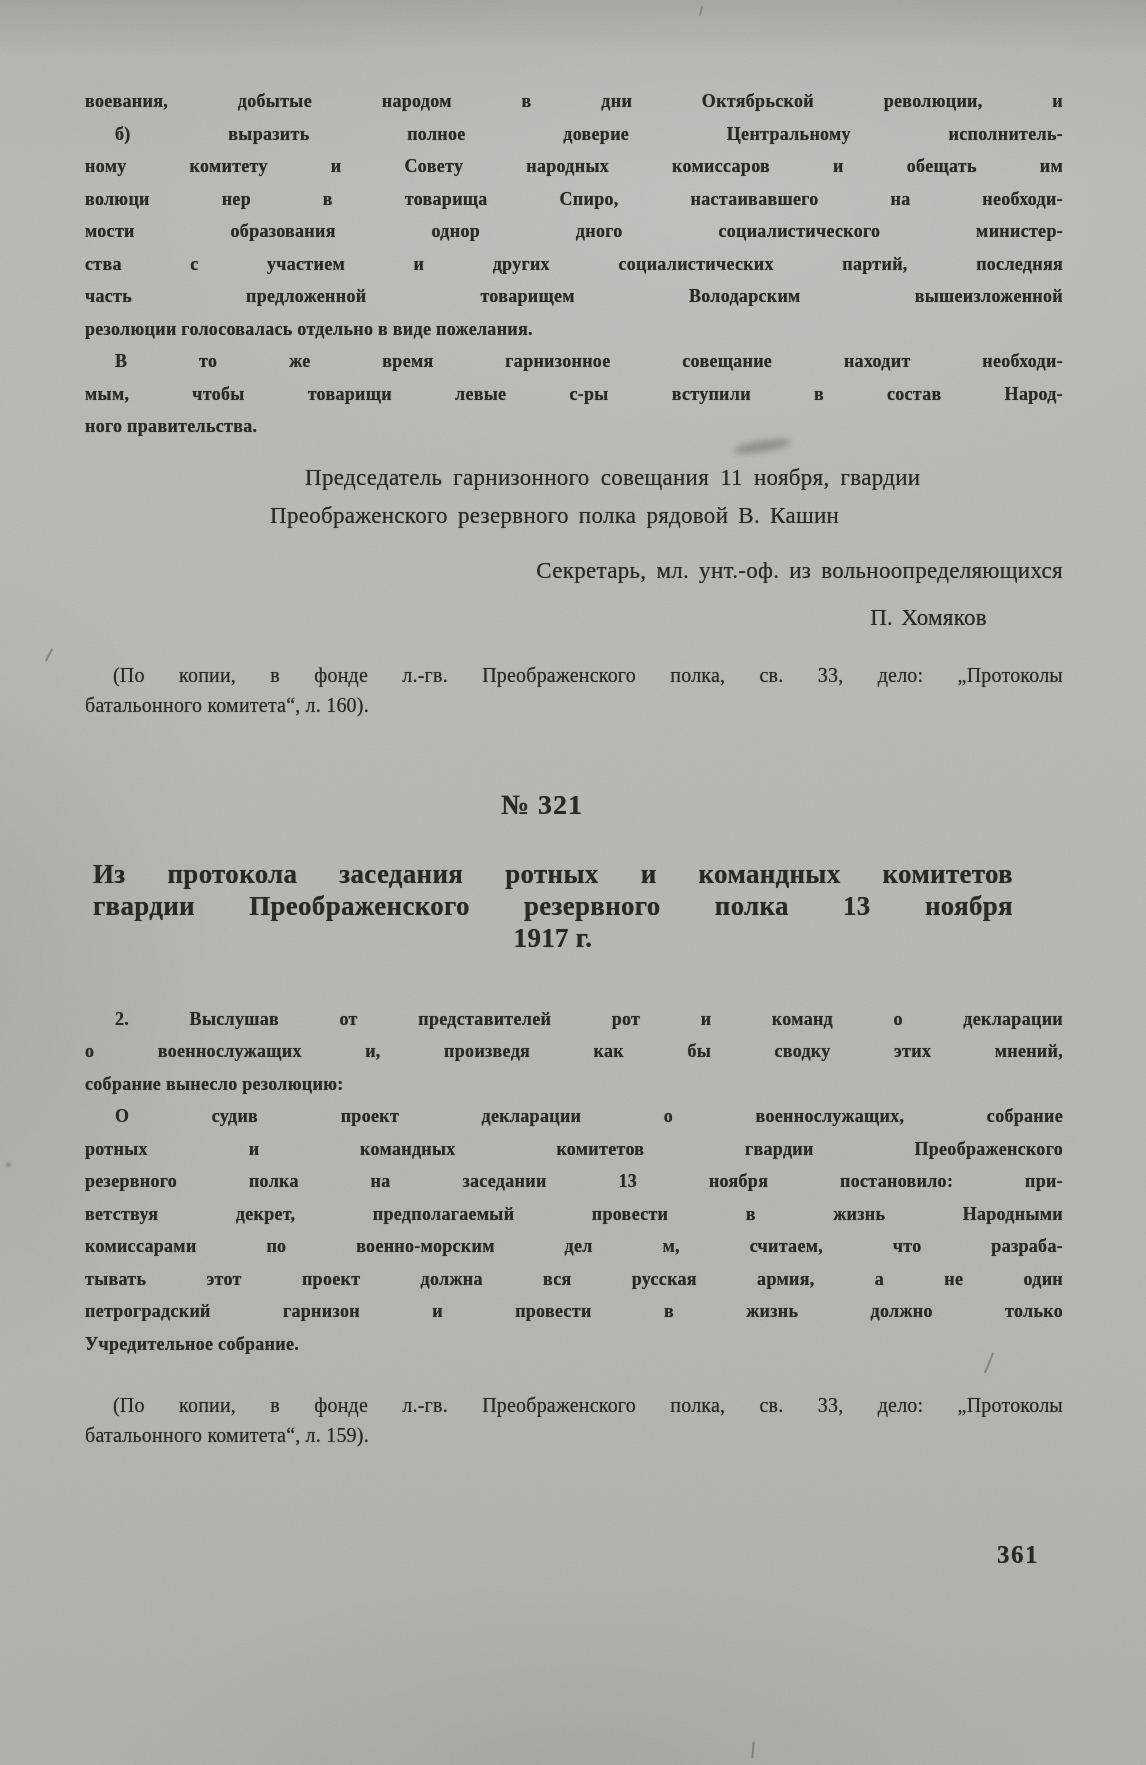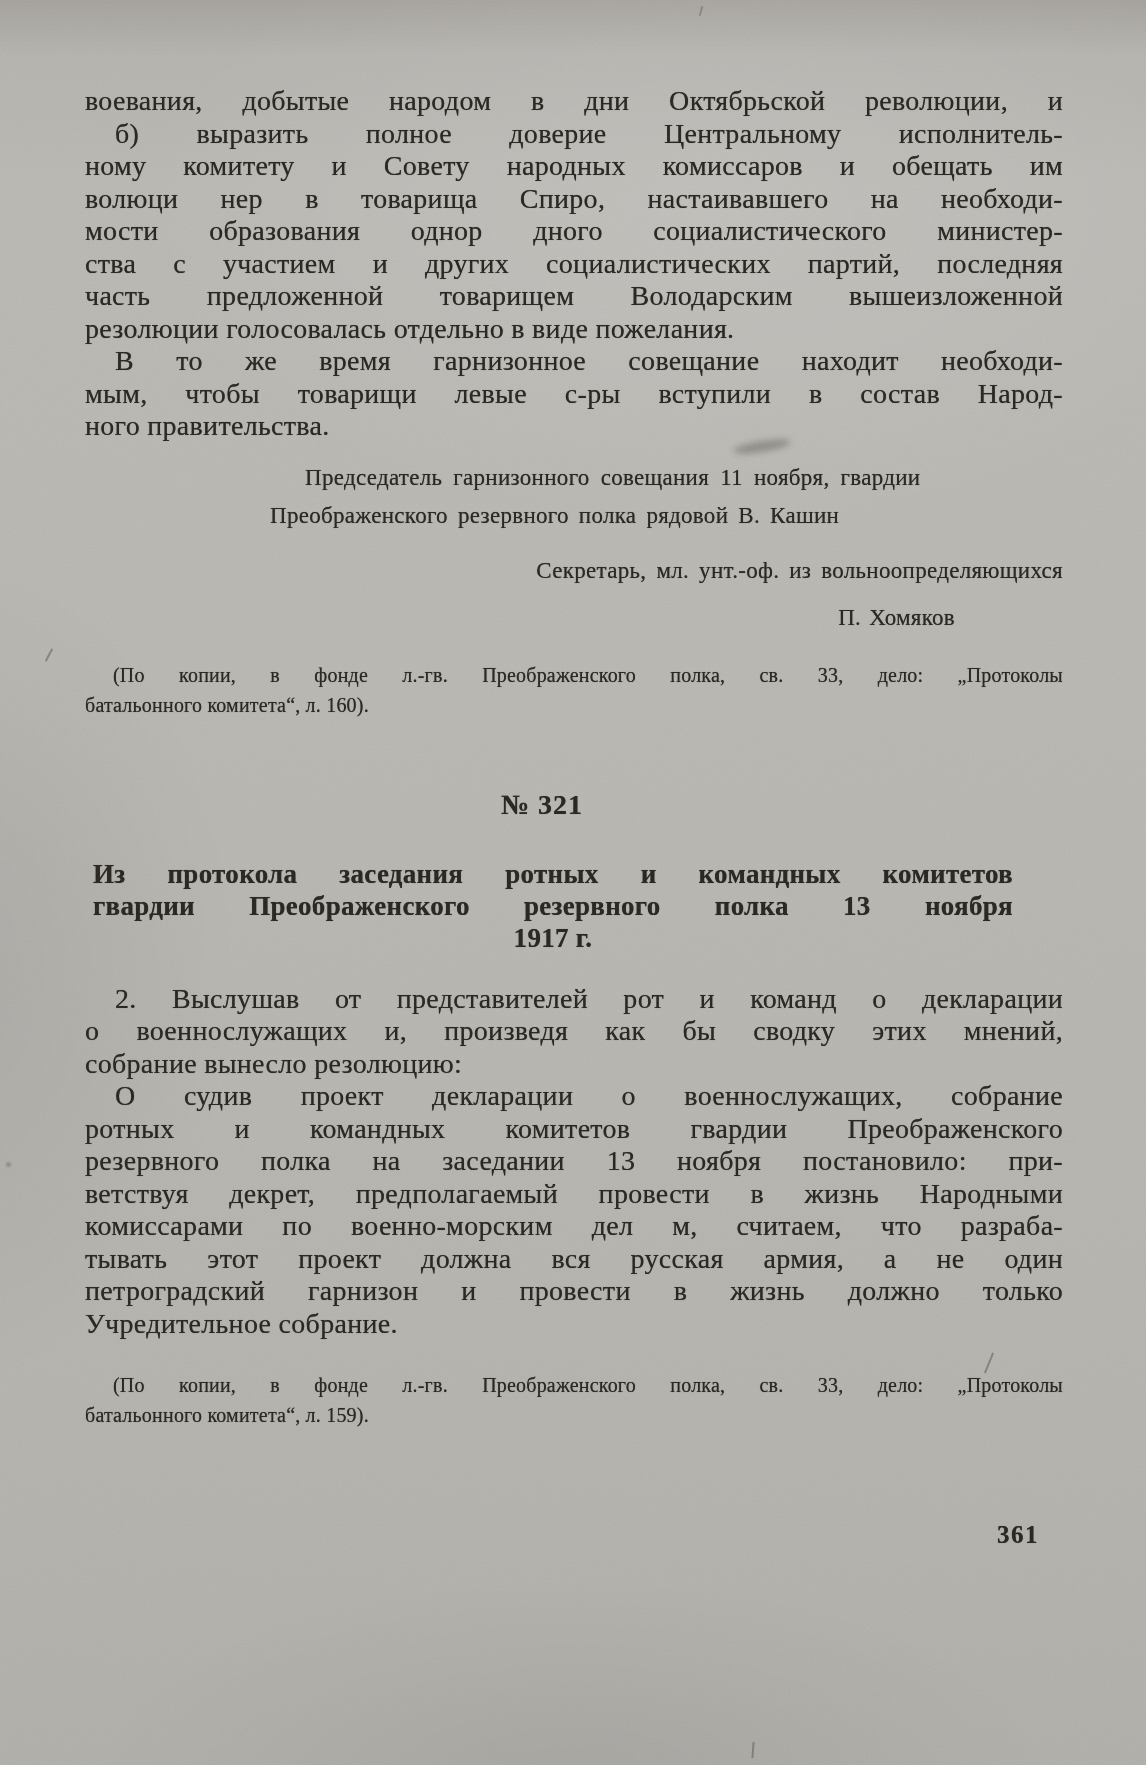--- a/index.html
+++ b/index.html
@@ -19,45 +19,45 @@
       radial-gradient(ellipse 500px 700px at -5% 55%, rgba(0,0,0,0.07), rgba(0,0,0,0) 60%),
       radial-gradient(ellipse 700px 300px at 50% 101%, rgba(0,0,0,0.06), rgba(0,0,0,0) 70%);
   }
   .noise { position:absolute; inset:0; width:100%; height:100%; opacity:.55; pointer-events:none; }
   .content {
     position:absolute; left:0; top:0;
     width:1146px; box-sizing:border-box;
     padding:85px 83px 0 85px;
     text-shadow:0 0 0.7px rgba(25,22,16,0.65);
   }
-  .b { font-size:28px; line-height:32.5px; letter-spacing:0.3px; }
+  .b { font-size:18px; line-height:32.5px; letter-spacing:0.3px;font-weight:bold; }
   .ln { text-align:justify; text-align-last:justify; }
   .ln.end { text-align-last:left; }
   .ln.ind { text-indent:30px; }
 
   .sig { font-size:23px; line-height:30px; white-space:nowrap; letter-spacing:0.3px; }
   .sig .name { }
   .sigl1 { margin-top:20px; margin-left:220px; word-spacing:5px; }
   .sigl2 { margin-top:8px;  margin-left:185px; word-spacing:4px; }
   .sigl3 { margin-top:25px; margin-left:310px; word-spacing:4px;text-align:right; }
-  .sigl4 { margin-top:17px; text-align:right; margin-right:108px; word-spacing:2px; }
+  .sigl4 { margin-top:17px; text-align:right; margin-right:76px; word-spacing:2px; }
 
   .src { font-size:20px; line-height:30px; letter-spacing:0.2px; }
   .src1 { margin-top:27px; }
   .src2 { margin-top:30px; }
   .src .ln.ind { text-indent:28px; }
 
   .docnum {
     margin-top:68px; font-size:28px; line-height:34px; font-weight:700;
     text-align:center; position:relative; left:-32px; letter-spacing:1px;
   }
   .title { margin:36px 0 0 8px; width:920px; font-weight:700; font-size:27px; line-height:32px; letter-spacing:0.3px; }
   .title .ln.endc { text-align-last:center; }
 
-  .body2 { margin-top:29px; }
+  .body2 { margin-top:49px; }
 
   .pagenum { margin-top:92px; font-size:25px; line-height:26px; font-weight:700; text-align:right; padding-right:24px; letter-spacing:1.5px; }
 
   
   .art { position:absolute; background:#4a463f; pointer-events:none; }
   .smudge { left:733px; top:441px; width:58px; height:11px; border-radius:50%; opacity:.38; filter:blur(3px); transform:rotate(-9deg); }
   .slash1 { left:48px;  top:648px;  width:2px; height:14px; opacity:.45; transform:rotate(28deg); }
   .slash2 { left:988px; top:1352px; width:2px; height:22px; opacity:.45; transform:rotate(22deg); }
   .tickb  { left:752px; top:1742px; width:2px; height:16px; opacity:.45; transform:rotate(4deg); }
   .tickt  { left:700px; top:6px;    width:2px; height:10px; opacity:.35; transform:rotate(16deg); }

